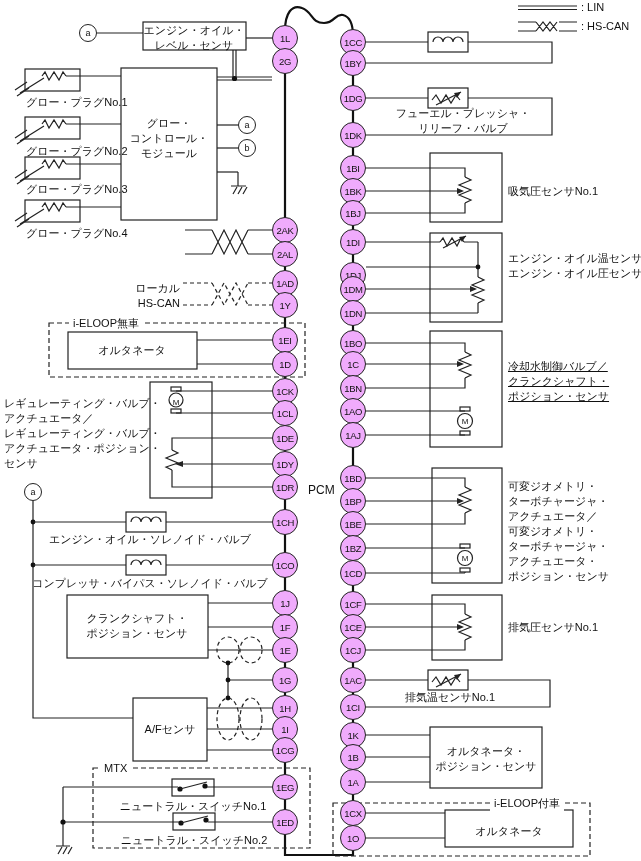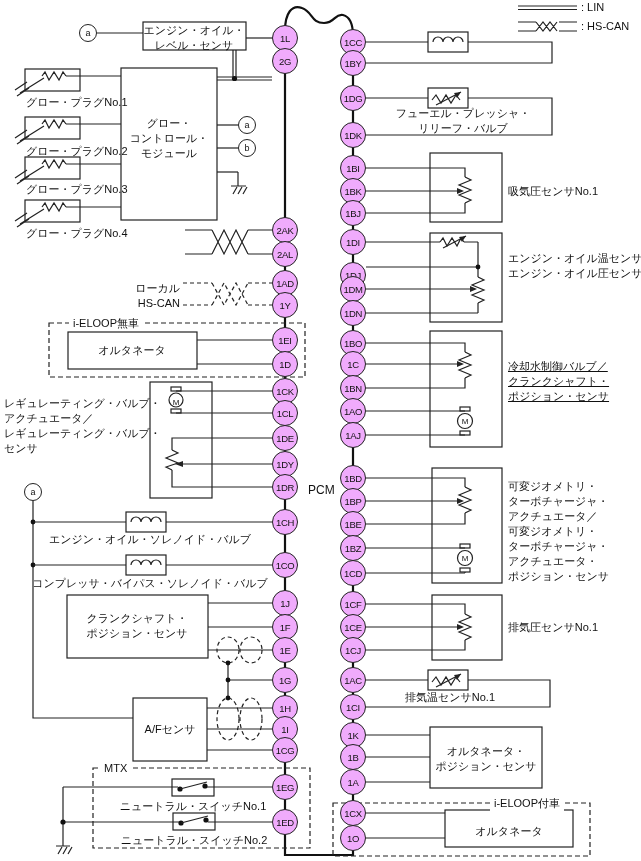--- a/index.html
+++ b/index.html
@@ -364,20 +364,21 @@
     <div class="lbl center bg" style="left: 106px; top: 316px;">
       <div>i-ELOOP無車</div>
     </div>
     <div class="lbl center" style="left: 132px; top: 343px;">
       <div>オルタネータ</div>
     </div>
     <div class="lbl left" style="left: 4px; top: 396px;">
       <div>レギュレーティング・バルブ・</div>
       <div>アクチュエータ／</div>
       <div>レギュレーティング・バルブ・</div>
+      <div>アクチュエータ・ポジション・</div>
       <div>センサ</div>
     </div>
     <div class="lbl center" style="left: 150px; top: 532px;">
       <div>エンジン・オイル・ソレノイド・バルブ</div>
     </div>
     <div class="lbl center" style="left: 150px; top: 576px;">
       <div>コンプレッサ・バイパス・ソレノイド・バルブ</div>
     </div>
     <div class="lbl center" style="left: 137px; top: 611px;">
       <div>クランクシャフト・</div>

